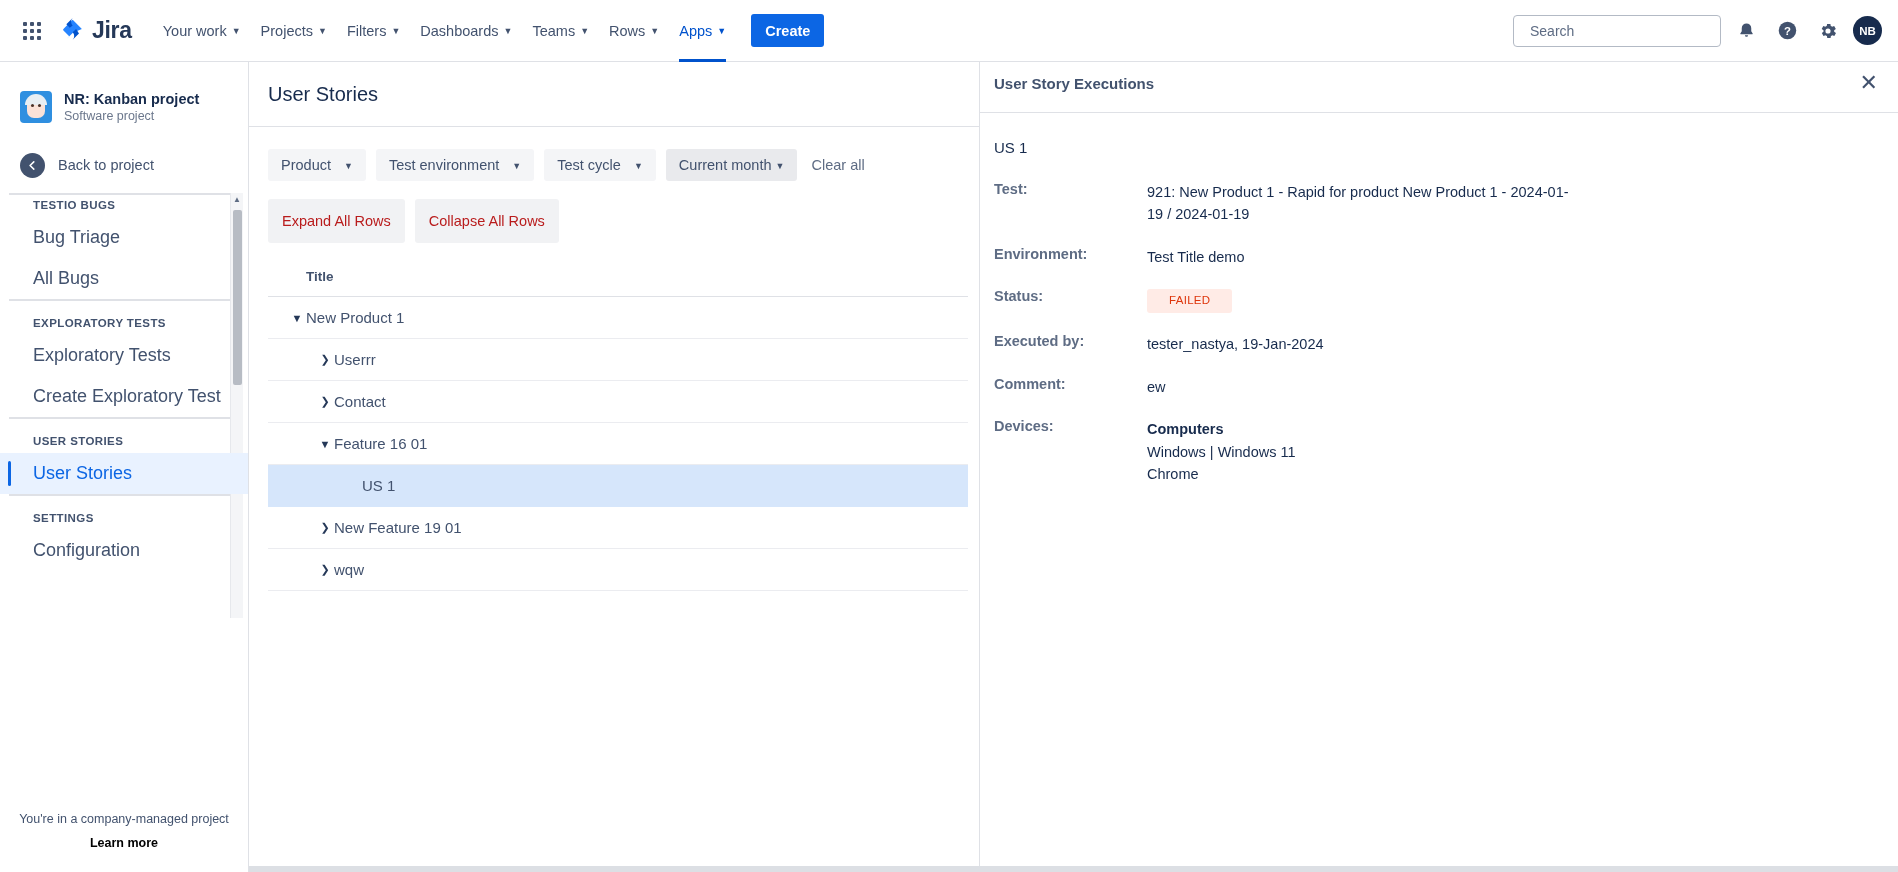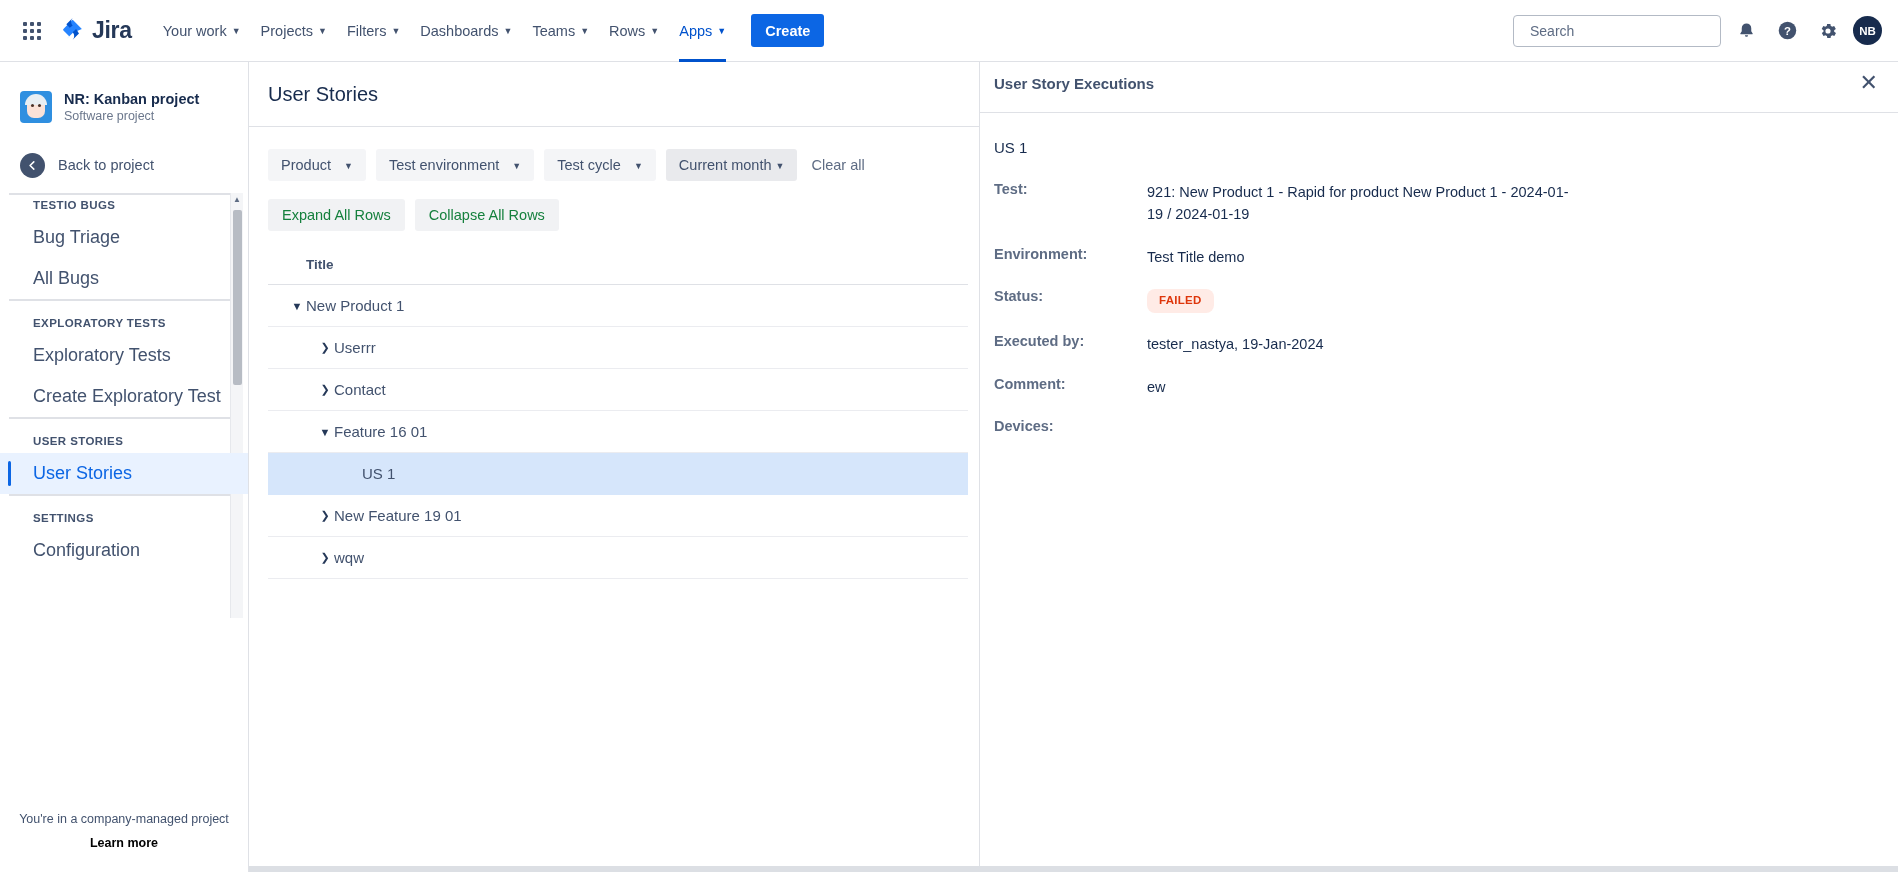--- a/index.html
+++ b/index.html
@@ -174,22 +174,22 @@
     display: flex; align-items: center; gap: 13px;
   }
   .filter-pill.tight { gap: 4px; background: #e9eaed; }
   .clear-all {
     font-size: 14.5px; color: #5e6c84; cursor: pointer; background: none; border: none;
     font-family: inherit; padding: 0 4px;
   }
   .rowbtns { display: flex; gap: 10px; padding: 18px 0 0 19px; }
   .row-btn {
     background: #f1f2f4; border: none; border-radius: 3px;
-    font-family: inherit; font-size: 14.5px; color: #15803d;
-    height: 32px; padding: 0 14px; cursor: pointer;
+    font-family: inherit; font-size: 14.5px; color: #b91c1c;
+    height: 44px; padding: 0 14px; cursor: pointer;
   }
 
   .tree { margin: 26px 0 0 19px; width: 700px; }
   .tree-header {
     font-size: 13.5px; font-weight: 700; color: #42526e;
     padding: 0 0 12px 38px; border-bottom: 1px solid #dfe1e6;
   }
   .tree-row {
     height: 42px; display: flex; align-items: center;
     border-bottom: 1px solid #ebecf0;
@@ -217,22 +217,22 @@
     margin-left: auto; font-size: 22px; color: #42526e; line-height: 1;
     cursor: pointer; background: none; border: none; font-family: inherit;
   }
   .panel-body { padding: 26px 14px 0 14px; }
   .us-label { font-size: 15px; color: #172b4d; margin-bottom: 25px; }
   .kv { display: flex; margin-bottom: 20px; }
   .kv-key { width: 153px; flex: 0 0 153px; font-size: 14.5px; font-weight: 600; color: #5e6c84; }
   .kv-val { font-size: 14.5px; color: #172b4d; line-height: 1.55; max-width: 430px; }
   .badge-failed {
     display: inline-block; background: #ffebe6; color: #de350b;
-    font-size: 11.5px; font-weight: 700; letter-spacing: 0.3px;
-    padding: 3px 12px; border-radius: 8px;
+    font-size: 11.5px; font-weight: 400; letter-spacing: 0.3px;
+    padding: 3px 22px; border-radius: 3px;
   }
   .dev-bold { font-weight: 700; color: #172b4d; }
 
   .bottom-strip {
     position: absolute; left: 0; bottom: 0; width: 1898px; height: 6px;
     background: #dcdfe4;
   }
   .bottom-strip-left {
     position: absolute; left: 0; bottom: 0; width: 249px; height: 6px; background: #ffffff;
     border-right: 1px solid #dfe1e6;
@@ -480,18 +480,23 @@
     <div class="kv">
       <div class="kv-key">Executed by:</div>
       <div class="kv-val">tester_nastya, 19-Jan-2024</div>
     </div>
     <div class="kv">
       <div class="kv-key">Comment:</div>
       <div class="kv-val">ew</div>
     </div>
     <div class="kv">
       <div class="kv-key">Devices:</div>
+      <div class="kv-val">
+        <div class="dev-bold">Computers</div>
+        <div>Windows | Windows 11</div>
+        <div>Chrome</div>
+      </div>
     </div>
   </div>
 </section>
 
 <div class="bottom-strip"></div>
 <div class="bottom-strip-left"></div>
 
 </body></html>

